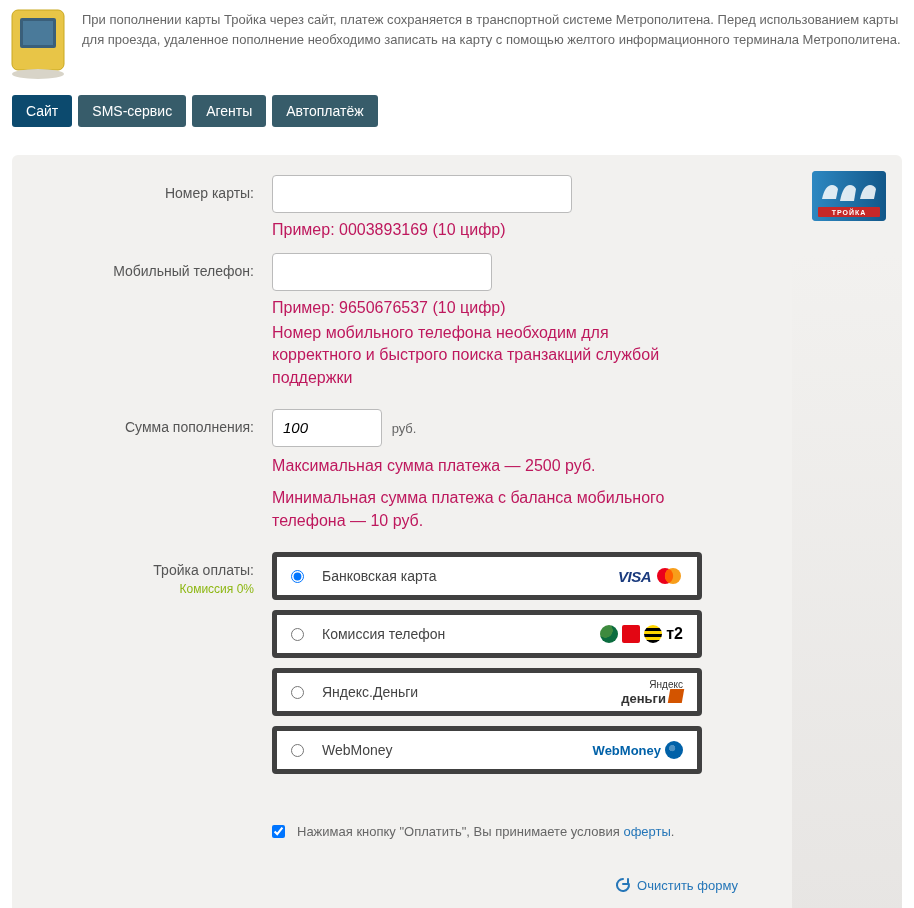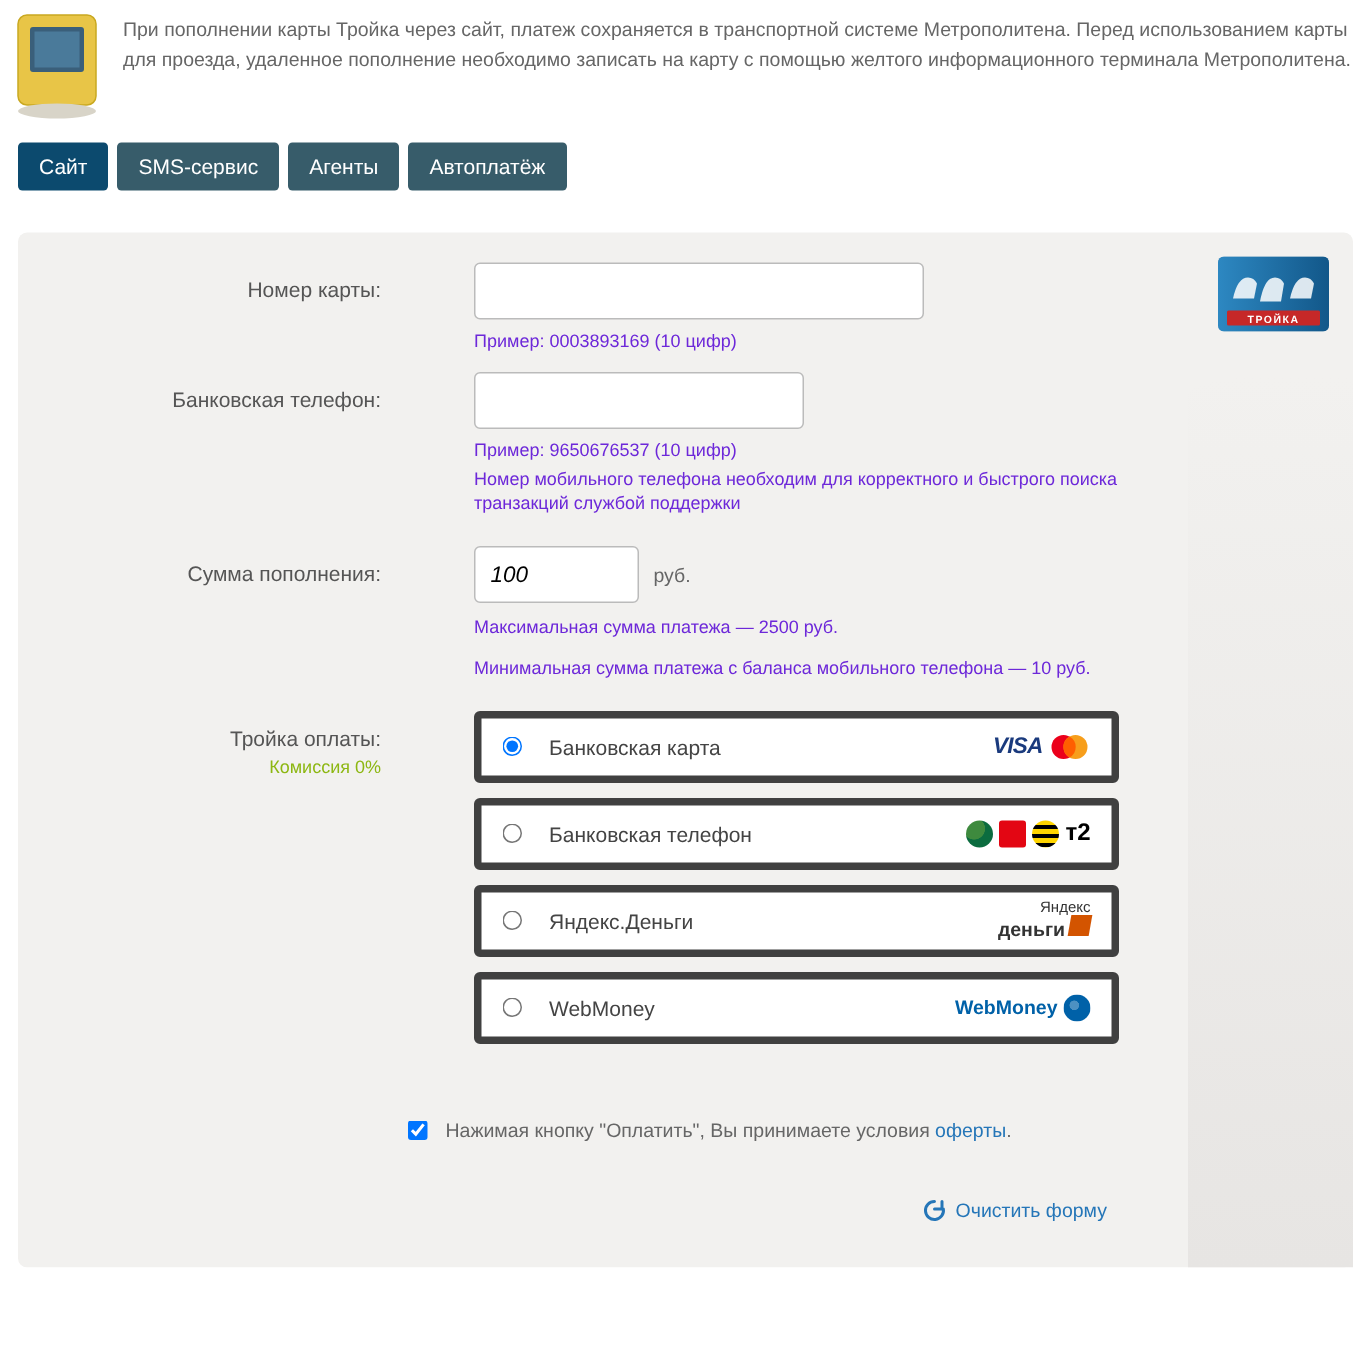--- a/index.html
+++ b/index.html
@@ -10,24 +10,24 @@
     .info-text { color: #666; line-height: 1.5; font-size: 13px; padding-top: 4px; }
 
     .tabs { display: flex; gap: 6px; padding: 0 0 0 12px; margin-bottom: 28px; }
     .tab { padding: 8px 14px; color: #fff; font-size: 14px; border-radius: 3px; cursor: pointer; background: #2c6d7a; }
     .tab.active { background: #0c4a6e; }
     .tab.alt { background: #375c6a; }
 
     .form-container { background: #f2f1ef; margin: 0 12px; padding: 20px 24px 30px 24px; border-radius: 6px; position: relative; }
     .form-container::after { content: ""; position: absolute; right: 0; top: 96px; bottom: 0; width: 110px; background: linear-gradient(to bottom, #f2f1ef, #e7e5e3); border-top-left-radius: 50% 12px; }
 
-    .row { display: flex; margin-bottom: 12px; position: relative; z-index: 1; gap: 44px; }
+    .row { display: flex; margin-bottom: 12px; position: relative; z-index: 1; }
     .label { width: 236px; text-align: right; padding-right: 18px; padding-top: 10px; color: #555; font-size: 14px; }
     .control { width: 430px; }
-    .sub { color: #6d28d9; font-size: 12px; line-height: 1.4; margin-top: 6px; }
+    .sub { color: #be185d; font-size: 16px; line-height: 1.4; margin-top: 6px; }
     .commission { color: #8db712; font-size: 12px; margin-top: 4px; }
 
     input[type="text"] { height: 38px; border: 1px solid #bbb; border-radius: 4px; padding: 0 10px; font-size: 15px; background: #fff; font-style: italic; }
     .w-large { width: 300px; }
     .w-med { width: 220px; }
     .w-small { width: 110px; }
 
     .rub { display: inline-block; margin-left: 6px; color: #666; }
 
     .troika-card { position: absolute; right: 16px; top: 16px; width: 74px; height: 50px; z-index: 2; }
@@ -106,21 +106,21 @@
 
   <div class="row">
     <div class="label">Номер карты:</div>
     <div class="control">
       <input type="text" class="w-large" value="" style="">
       <div class="sub">Пример: 0003893169 (10 цифр)</div>
     </div>
   </div>
 
   <div class="row">
-    <div class="label">Банковская телефон:</div>
+    <div class="label">Мобильный телефон:</div>
     <div class="control">
       <input type="text" class="w-med" value="" style="">
       <div class="sub">Пример: 9650676537 (10 цифр)</div>
       <div class="sub" style="margin-top:2px">Номер мобильного телефона необходим для корректного и быстрого поиска транзакций службой поддержки</div>
     </div>
   </div>
 
   <div class="row" style="margin-top:20px">
     <div class="label">Сумма пополнения:</div>
     <div class="control">
@@ -146,21 +146,21 @@
             <svg viewBox="0 0 28 18">
                 <circle cx="10" cy="9" r="8" fill="#eb001b"></circle>
                 <circle cx="18" cy="9" r="8" fill="#f79e1b"></circle>
                 <path d="M14 2 a8 8 0 0 1 0 14 a8 8 0 0 1 0 -14" fill="#ff5f00"></path>
               </svg>
           </span>
         </span>
       </label>
       <label class="pay-option">
         <input type="radio" name="pm" style="">
-        <span class="name">Банковская телефон</span>
+        <span class="name">Комиссия телефон</span>
         <span class="logos">
           <span class="mobile-op op1"></span>
           <span class="mobile-op op2"></span>
           <span class="mobile-op op3"></span>
           <span class="mobile-op op4">т2</span>
         </span>
       </label>
       <label class="pay-option">
         <input type="radio" name="pm" style="">
         <span class="name">Яндекс.Деньги</span>

